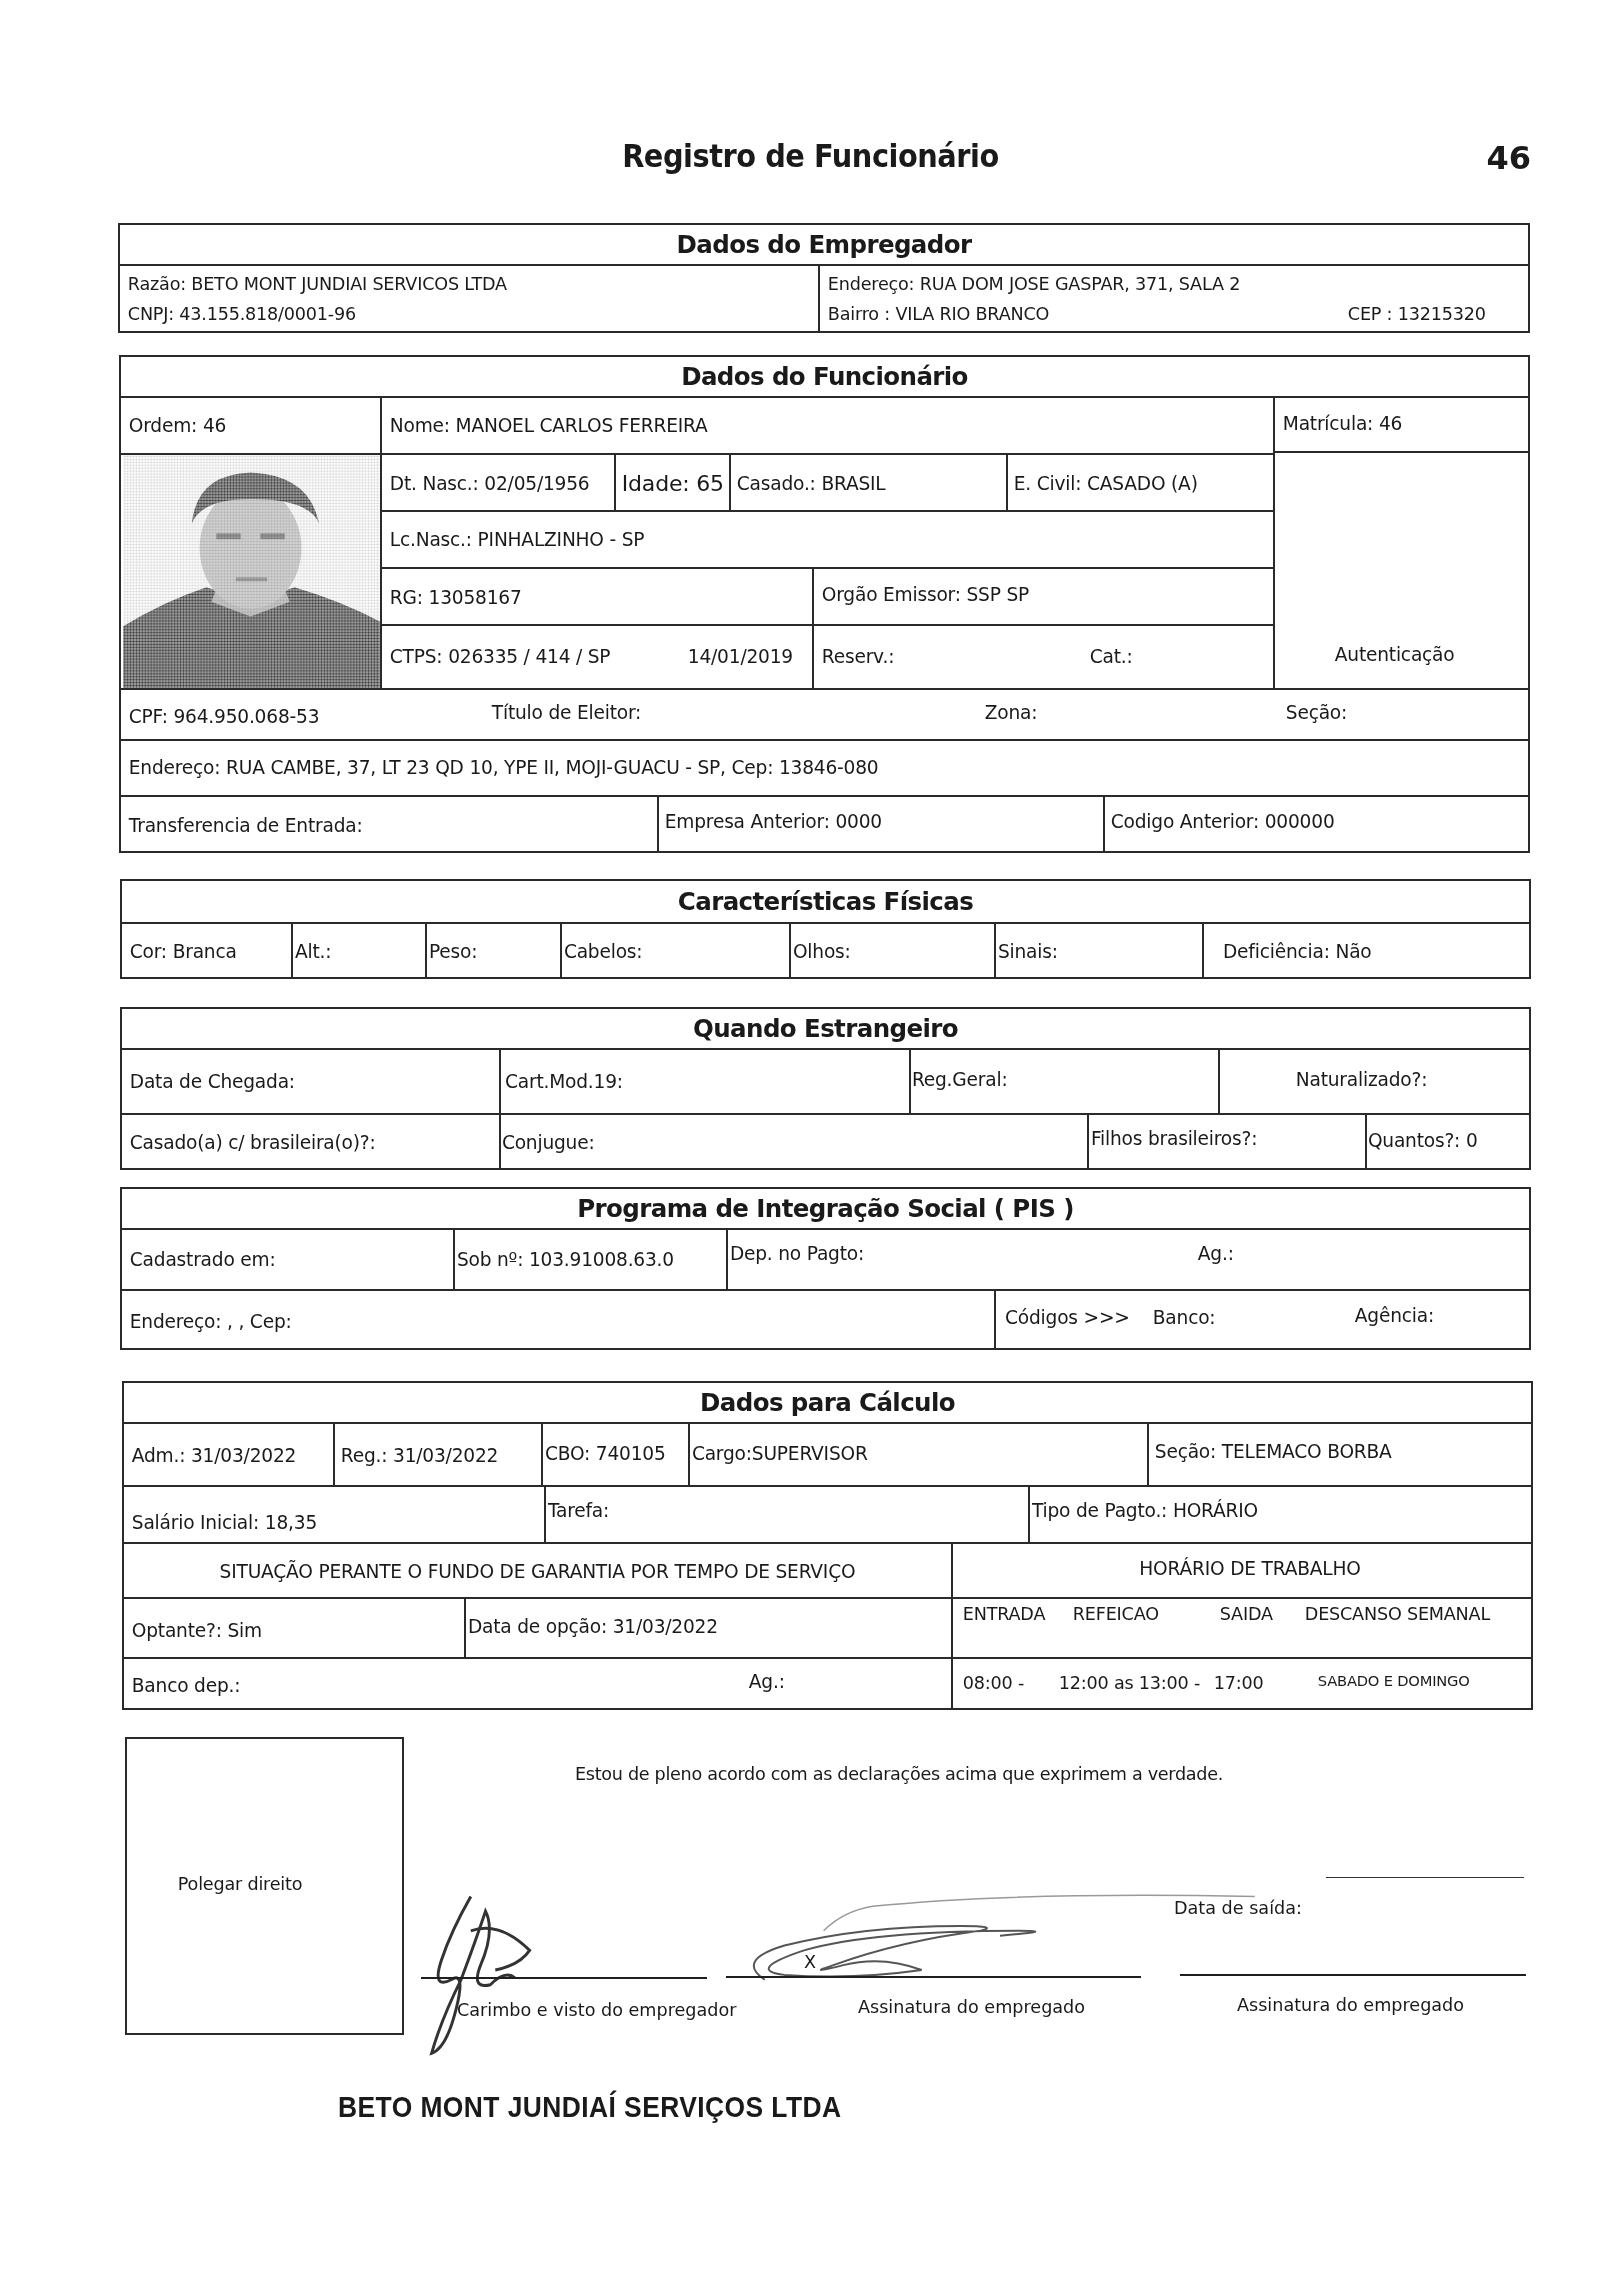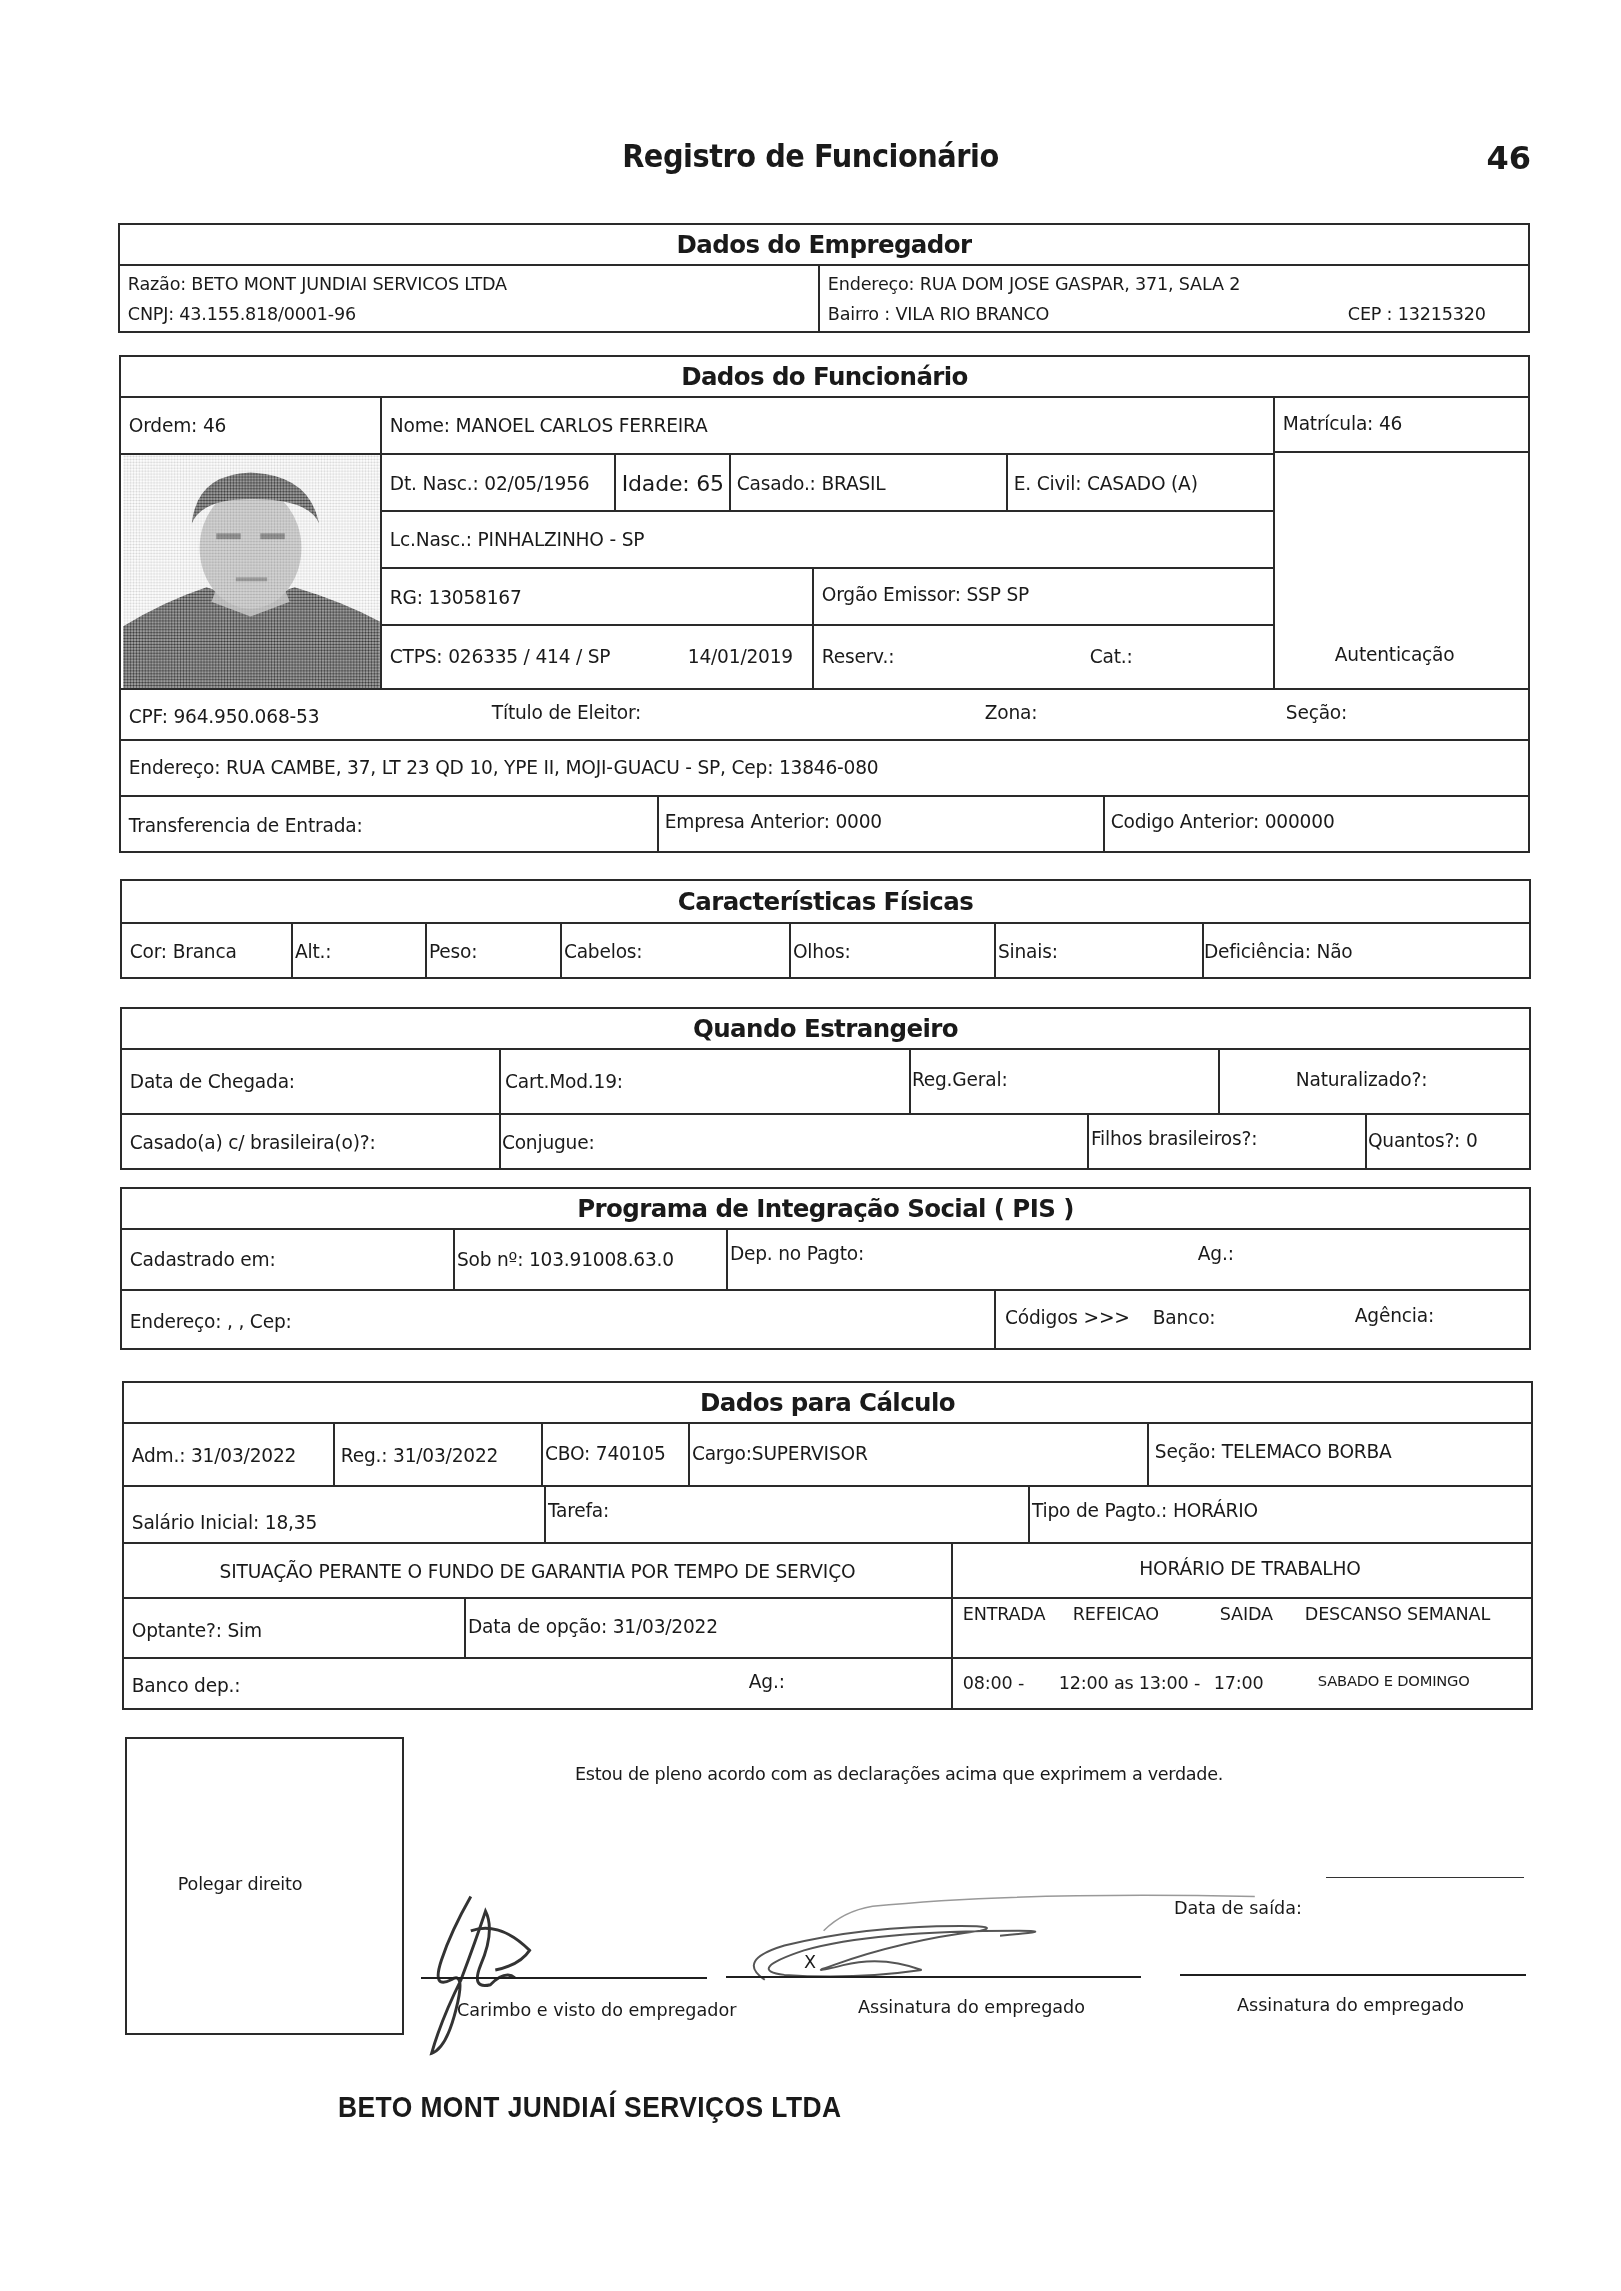--- a/index.html
+++ b/index.html
@@ -130,21 +130,21 @@
     <div class="cell" style="left: 169px; top: 45px; height: 51px; padding-left: 3.9px;">Alt.:</div>
     <div class="vl" style="left: 303px; top: 41px; bottom: 0px;"></div>
     <div class="cell" style="left: 303px; top: 45px; height: 51px; padding-left: 3.9px;">Peso:</div>
     <div class="vl" style="left: 438px; top: 41px; bottom: 0px;"></div>
     <div class="cell" style="left: 438px; top: 45px; height: 51px; padding-left: 3.9px;">Cabelos:</div>
     <div class="vl" style="left: 667px; top: 41px; bottom: 0px;"></div>
     <div class="cell" style="left: 667px; top: 45px; height: 51px; padding-left: 3.9px;">Olhos:</div>
     <div class="vl" style="left: 872px; top: 41px; bottom: 0px;"></div>
     <div class="cell" style="left: 872px; top: 45px; height: 51px; padding-left: 3.9px;">Sinais:</div>
     <div class="vl" style="left: 1080px; top: 41px; bottom: 0px;"></div>
-    <div class="cell" style="left: 1080px; top: 45px; height: 51px; padding-left: 2px;">Deficiência: Não</div>
+    <div class="cell" style="left: 1080px; top: 45px; height: 51px; padding-left: 21px;">Deficiência: Não</div>
   </div>
 
 <div class="box" style="left:120px; top:1007px; width:1411px; height:163px;">
   <div class="hdr" style="height:39px;">Quando Estrangeiro</div>
   <div class="hl" style="left:0; right:0; top:39px;"></div>
   <div class="cell" style="left:0; top:41px; height:63px;">Data de Chegada:</div>
   <div class="vl" style="left:377px; top:39px; bottom:0;"></div>
   <div class="cell" style="left:377px; top:41px; height:63px; padding-left:6px;">Cart.Mod.19:</div>
   <div class="vl" style="left:787px; top:39px; height:65px;"></div>
   <div class="cell" style="left:787px; top:39px; height:63px; padding-left:2.9px;">Reg.Geral:</div>

